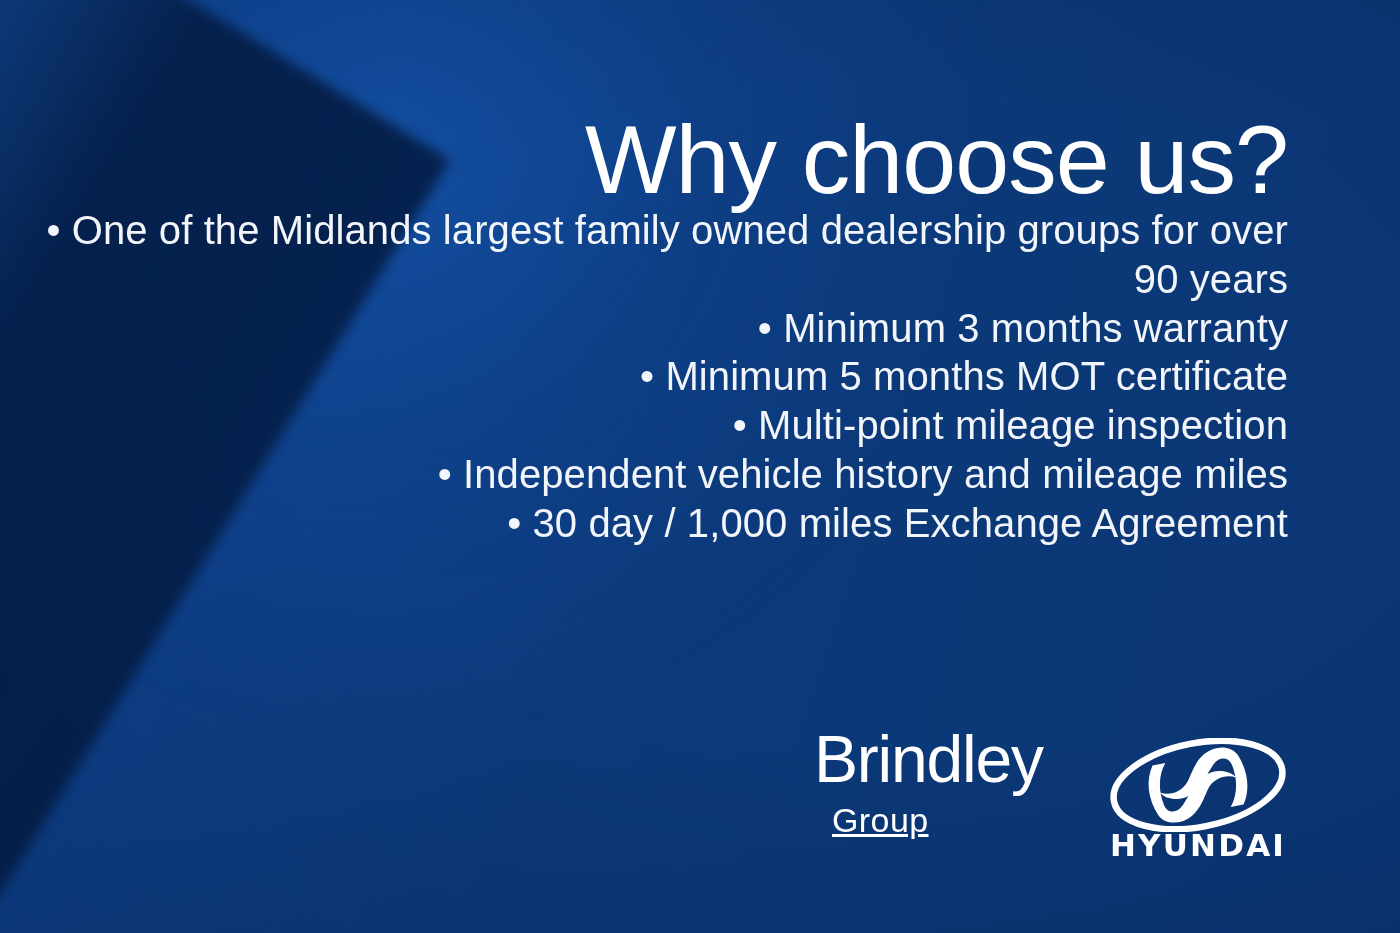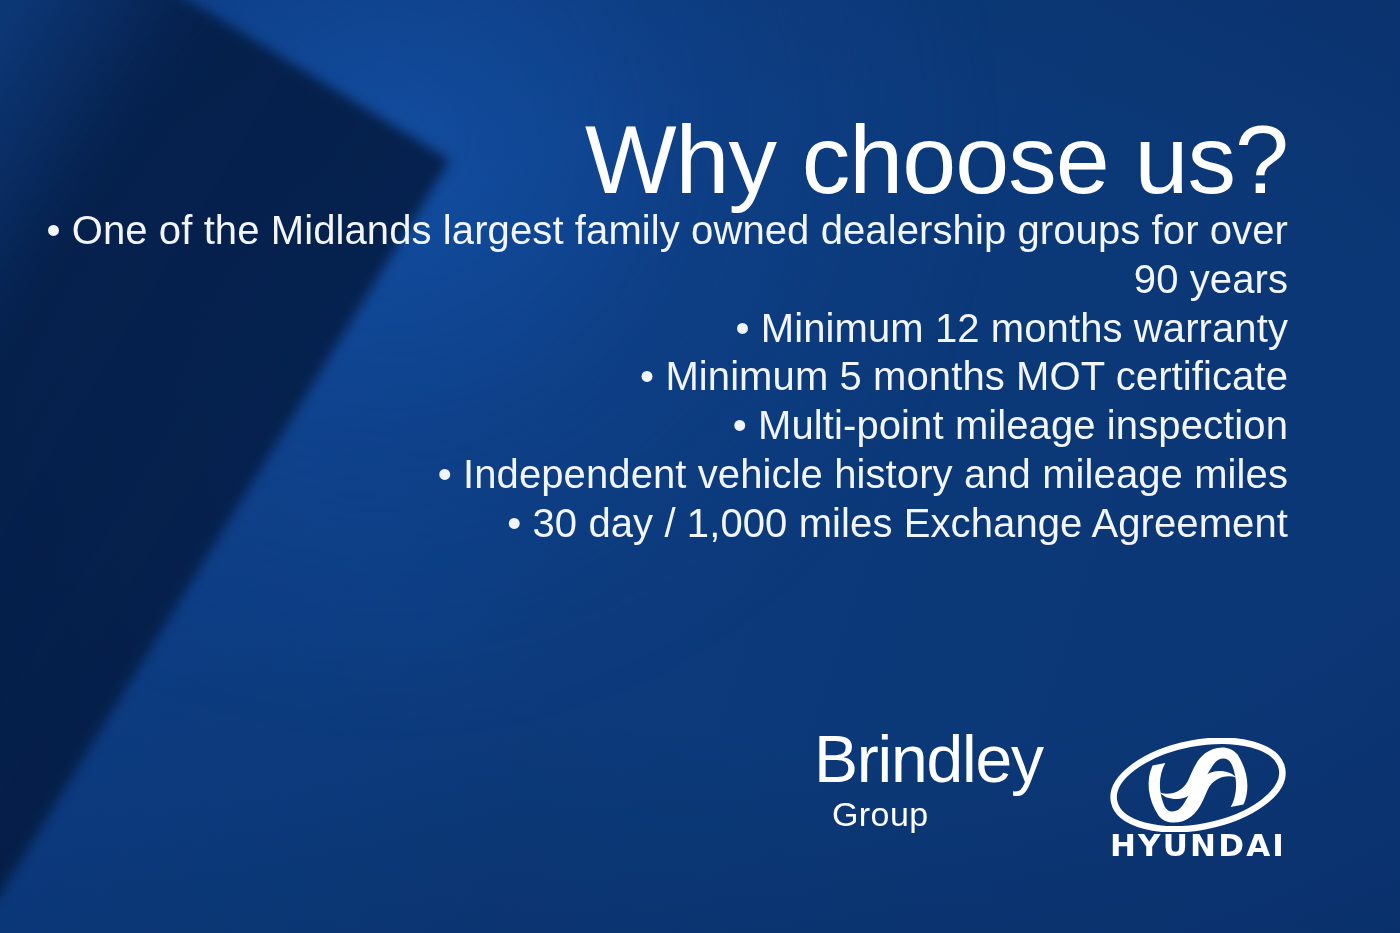--- a/index.html
+++ b/index.html
@@ -159,22 +159,23 @@
     font-weight: 400;
     letter-spacing: -1.2px;
     white-space: nowrap;
   }
   .brindley-sub {
     color: #ffffff;
     font-size: 34px;
     line-height: 40px;
     font-weight: 400;
     letter-spacing: 0.4px;
-    margin-top: 0;
+    margin-top: 6px;
     margin-left: 18px;
+    text-decoration: underline;
   }
   .hyundai {
     position: absolute;
     left: 292px;
     top: 14px;
     width: 200px;
     text-align: center;
   }
   .hyundai-mark {
     width: 186px;
@@ -205,21 +206,21 @@
 
   <div class="wedge-highlight"></div>
   <div class="vignette"></div>
 
   <div class="content">
 
     <h1 class="headline">Why choose us?</h1>
 
     <ul class="bullet-list">
       <li>• One of the Midlands largest family owned dealership groups for over 90 years</li>
-      <li>• Minimum 12 months warranty</li>
+      <li>• Minimum 3 months warranty</li>
       <li>• Minimum 5 months MOT certificate</li>
       <li>• Multi-point mileage inspection</li>
       <li>• Independent vehicle history and mileage miles</li>
       <li>• 30 day / 1,000 miles Exchange Agreement</li>
     </ul>
 
     <div class="logos">
 
       <div class="brindley">
         <div class="brindley-word">Brindley</div>

